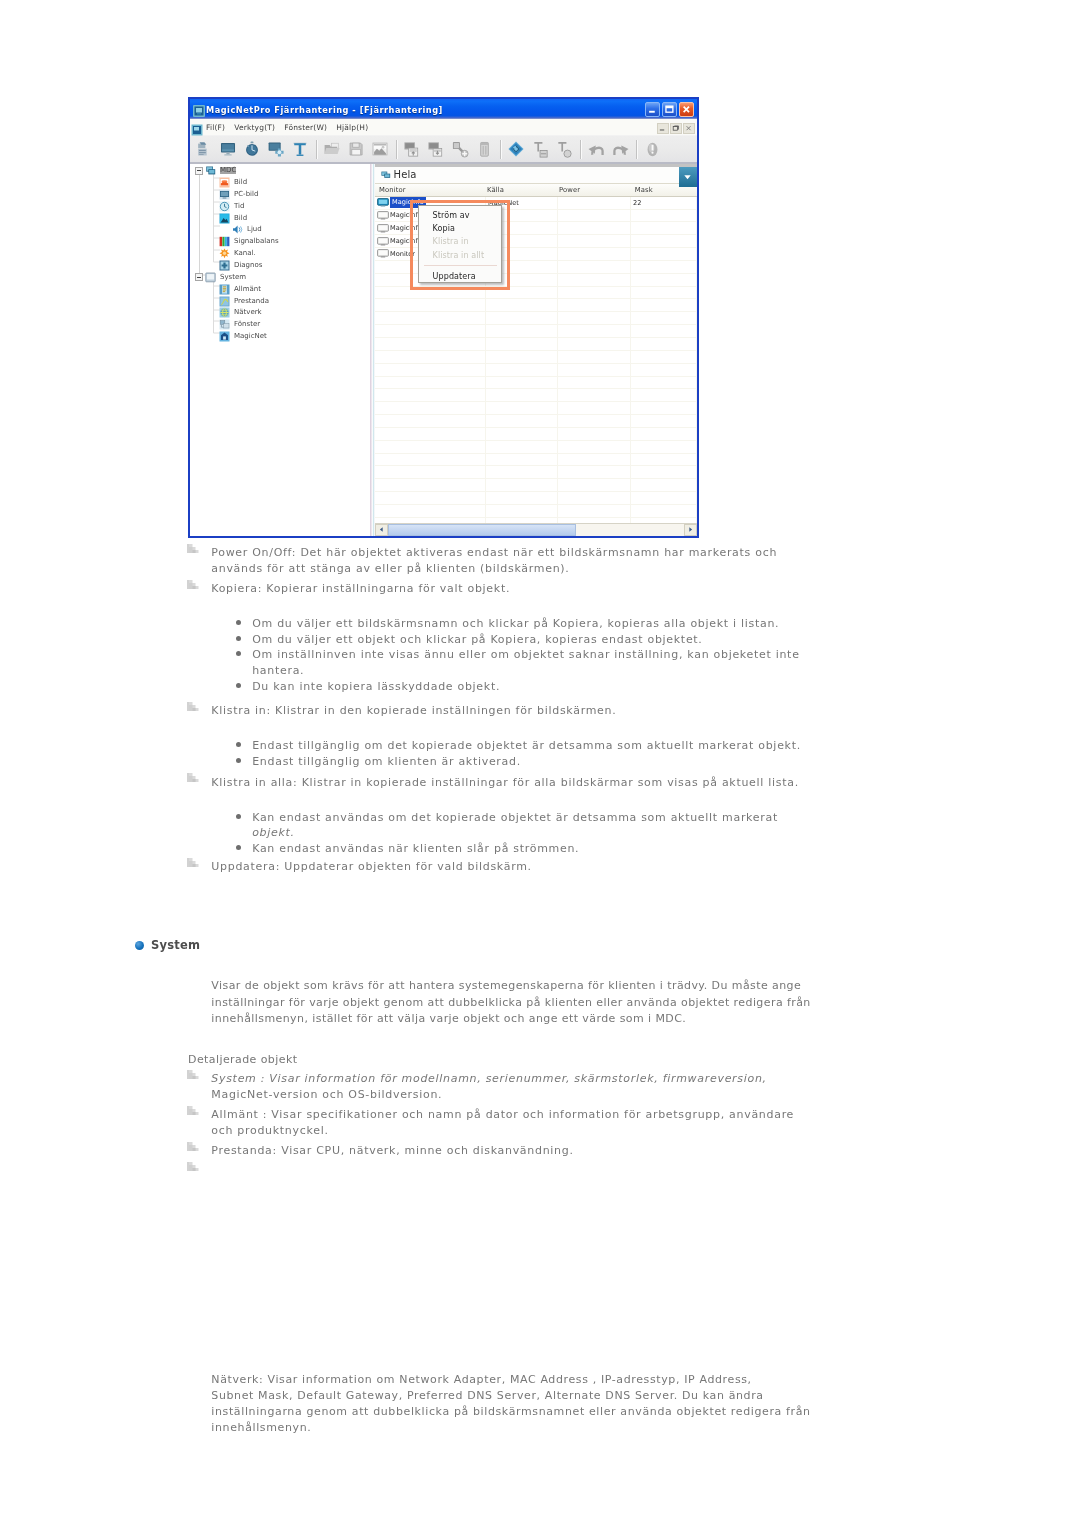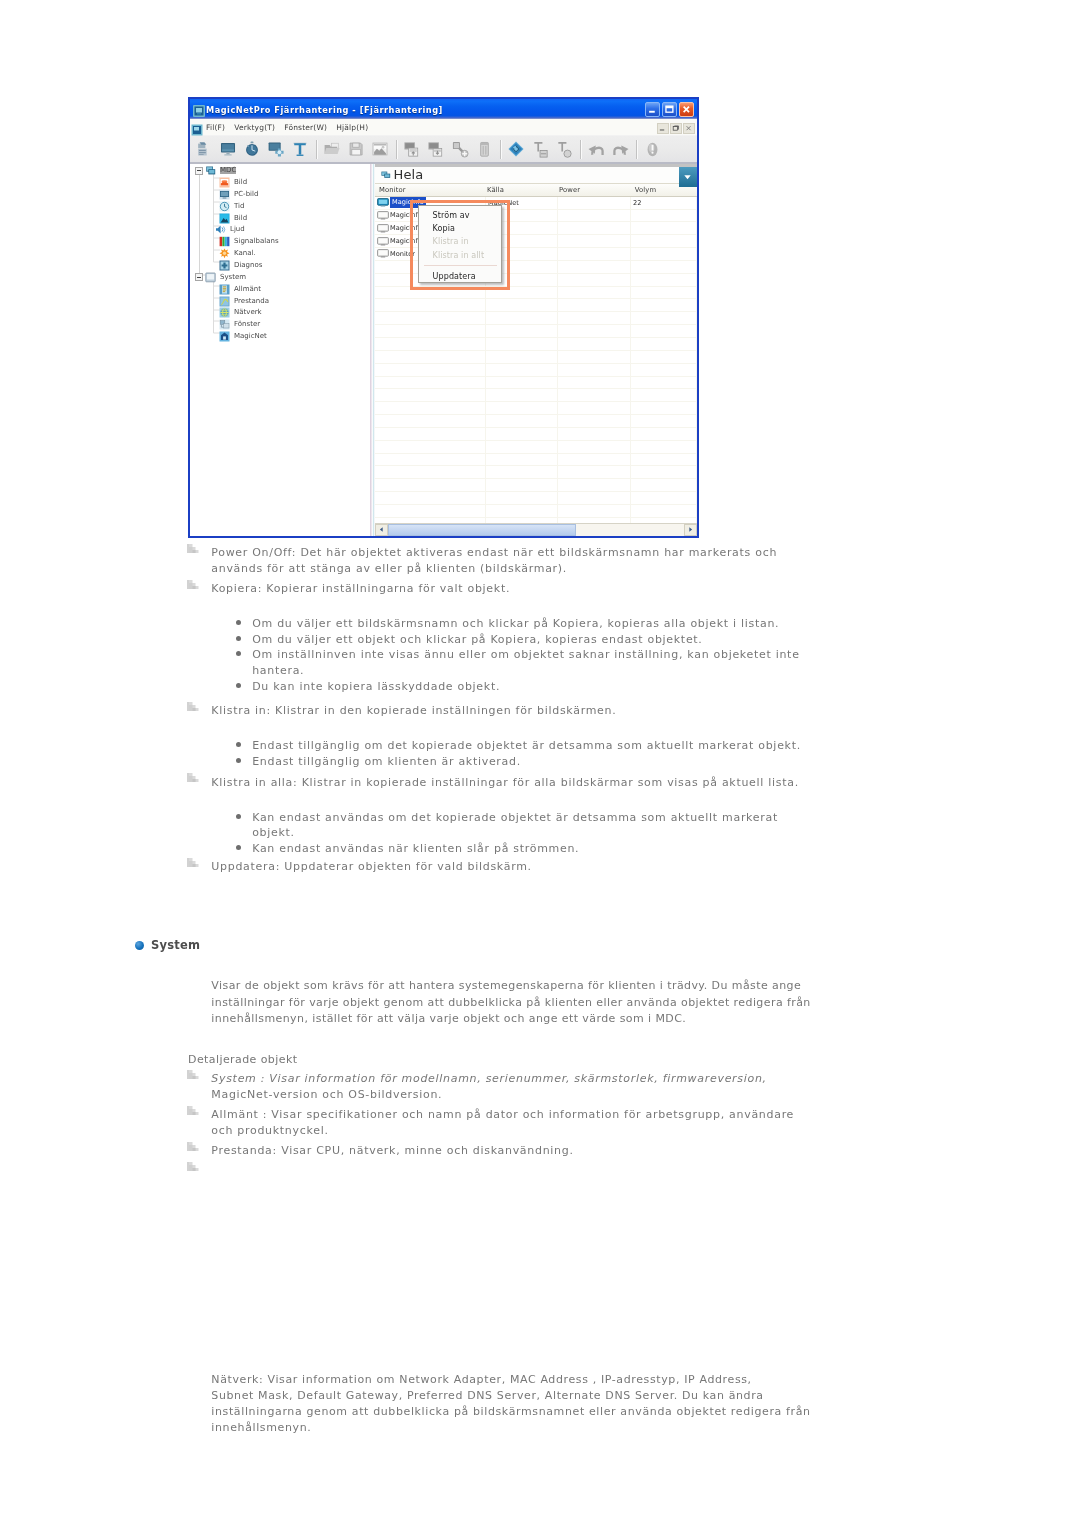--- a/index.html
+++ b/index.html
@@ -59,21 +59,21 @@
   .tree{position:relative;}
   .splitter{position:absolute;left:180px;top:0;width:5px;height:372px;z-index:3;
       background:linear-gradient(to right,#e0d4e1 0px,#ded2df 1.3px,#fdfafc 1.7px,#f6fbfc 2.6px,
                  #d3e8ee 3.1px,#cfe6ec 4.1px,#fdfbfb 4.6px);}
   .filterbar{height:19.7px;flex:0 0 19.7px;background:#fdfdfc;border-bottom:1px solid #dedbcd;display:flex;
       align-items:center;padding-left:5.6px;position:relative;box-sizing:border-box;
       border-top:3px solid #c3c3c3;}
   .filterbar .fi{width:10px;height:10px;margin-right:3px;display:flex;align-items:center;
       justify-content:center;overflow:hidden;flex:0 0 auto;}
   .filterbar .fi svg{display:block;}
-  .filterbar .flabel{font-size:13px;color:#2f2f2f;letter-spacing:.1px;line-height:1;}
+  .filterbar .flabel{font-size:10px;color:#2f2f2f;letter-spacing:.1px;line-height:1;}
   .dropbtn{position:absolute;right:0;top:0;width:18.2px;height:19.7px;
       background:linear-gradient(to bottom,#4d9bbf,#1e6d93);display:flex;align-items:center;justify-content:center;}
   .colhead{height:13px;flex:0 0 13px;background:linear-gradient(to bottom,#fdfdfb,#f3f2ea 60%,#ecead f);
       background:linear-gradient(to bottom,#fdfdfb,#f2f1e8);
       border-bottom:1px solid #d2cfc1;display:flex;align-items:center;box-sizing:border-box;}
   .colhead div{font-size:6.8px;color:#3a3a3a;box-sizing:border-box;white-space:nowrap;letter-spacing:.1px;}
 
   .grid{flex:1;position:relative;background:#fff;overflow:hidden;transform:translate3d(0,0,0);}
   .gridrow{height:12.85px;display:flex;align-items:center;border-bottom:1px solid #f6f5ed;
       position:relative;box-sizing:border-box;}
@@ -394,21 +394,21 @@
           <div class="tnode" style="padding-left:29px;">
             <span class="ticon">
               <svg viewBox="0 0 11 11" width="11" height="11">
                 <rect x="0.5" y="0.5" width="10" height="10" fill="#1fa5d8"></rect>
                 <rect x="1.2" y="1.2" width="8.6" height="8.6" fill="#29bbe8"></rect>
                 <path d="M1.6 9.4 L4.6 5 L6.4 7 L7.6 5.8 L9.4 9.4 Z" fill="#16465f"></path>
               </svg>
             </span>
             <span class="tlabel">Bild</span>
           </div>
-          <div class="tnode" style="padding-left:25px;">
+          <div class="tnode" style="padding-left:42px;">
             <span class="ticon">
               <svg viewBox="0 0 11 11" width="11" height="11">
                 <path d="M1 4.2 H2.8 L5.6 1.6 V9.4 L2.8 6.8 H1 Z" fill="#2f7fb8"></path>
                 <path d="M7 3.4 Q8.8 5.5 7 7.6" stroke="#3e8fc8" stroke-width="0.9" fill="none"></path>
                 <path d="M8.6 2.4 Q11 5.5 8.6 8.6" stroke="#6fb0d8" stroke-width="0.9" fill="none"></path>
               </svg>
             </span>
             <span class="tlabel">Ljud</span>
           </div>
           <div class="tnode" style="padding-left:29px;">
@@ -523,21 +523,21 @@
             <svg viewBox="0 0 12 12" width="11" height="11">
                 <path d="M2.5 4.5 H9.5 L6 9 Z" fill="#ffffff"></path>
               </svg>
           </span>
         </div>
 
         <div class="colhead" id="colhead">
             <div style="width:111px;padding-left:4.1px">Monitor</div>
             <div style="width:72px;padding-left:1.1px">Källa</div>
             <div style="width:73px;padding-left:1.1px">Power</div>
-            <div style="width:66px;padding-left:3.8px">Volym</div>
+            <div style="width:66px;padding-left:3.8px">Mask</div>
           </div>
         <div class="grid" id="grid">
             <div class="gridrow">
               <div class="c" style="width:111px">
                 <span class="mon-ico"><svg viewBox="0 0 12 9" width="12" height="9">
                     <rect x="0.6" y="0.6" width="10.8" height="6.6" rx="0.8" fill="#1f8fc2" stroke="#14607f" stroke-width="0.9"></rect>
                     <rect x="1.8" y="1.7" width="8.4" height="4.2" fill="#7fd3ef"></rect>
                     <path d="M4.2 7.2 H7.8 L8.4 8.6 H3.6 Z" fill="#6d9cb0"></path>
                   </svg></span>
                 <span class="selname">MagicInfo</span>
@@ -791,21 +791,21 @@
     <div id="content-list" style="position:absolute;left:0;top:0;width:1080px;">
         <div class="rowicon" style="left:187px;top:544px;">
           <svg class="flagico" viewBox="0 0 23 18" width="11.5" height="9">
             <path d="M0 0 H4 V18 H0 Z" fill="#d2d2d2"></path>
             <path d="M4 0 H11 V6 H17 V12 H23 V18 H4 Z" fill="#dadada"></path>
             <path d="M4 6 H11 V12 H17 V18 H4 Z" fill="#d0d0d0"></path>
             <path d="M11 12 H17 V18 H11 Z" fill="#c6c6c6"></path>
           </svg>
         </div>
         <div class="txt rowtext" style="left:211.3px;top:545.4px;">Power On/Off: Det här objektet aktiveras endast när ett bildskärmsnamn har markerats och</div>
-        <div class="txt rowtext" style="left:211.3px;top:561.1px;">används för att stänga av eller på klienten (bildskärmar).</div>
+        <div class="txt rowtext" style="left:211.3px;top:561.1px;">används för att stänga av eller på klienten (bildskärmen).</div>
         <div class="rowicon" style="left:187px;top:579.5px;">
           <svg class="flagico" viewBox="0 0 23 18" width="11.5" height="9">
             <path d="M0 0 H4 V18 H0 Z" fill="#d2d2d2"></path>
             <path d="M4 0 H11 V6 H17 V12 H23 V18 H4 Z" fill="#dadada"></path>
             <path d="M4 6 H11 V12 H17 V18 H4 Z" fill="#d0d0d0"></path>
             <path d="M11 12 H17 V18 H11 Z" fill="#c6c6c6"></path>
           </svg>
         </div>
         <div class="txt rowtext" style="left:211.3px;top:580.9px;">Kopiera: Kopierar inställningarna för valt objekt.</div>
         <div class="rowicon" style="left:236.3px;top:620px;">
@@ -848,21 +848,21 @@
             <path d="M4 0 H11 V6 H17 V12 H23 V18 H4 Z" fill="#dadada"></path>
             <path d="M4 6 H11 V12 H17 V18 H4 Z" fill="#d0d0d0"></path>
             <path d="M11 12 H17 V18 H11 Z" fill="#c6c6c6"></path>
           </svg>
         </div>
         <div class="txt rowtext" style="left:211.3px;top:774.6px;">Klistra in alla: Klistrar in kopierade inställningar för alla bildskärmar som visas på aktuell lista.</div>
         <div class="rowicon" style="left:236.3px;top:813.7px;">
           <span class="dotico"></span>
         </div>
         <div class="txt rowtext" style="left:252.2px;top:809.6px;">Kan endast användas om det kopierade objektet är detsamma som aktuellt markerat</div>
-        <div class="txt rowtext" style="left:252.2px;top:825.3000000000001px;">objekt.</div>
+        <div class="txt rowtext" style="left:252.2px;top:825.3000000000001px;font-style:italic;">objekt.</div>
         <div class="rowicon" style="left:236.3px;top:845.1px;">
           <span class="dotico"></span>
         </div>
         <div class="txt rowtext" style="left:252.2px;top:841px;">Kan endast användas när klienten slår på strömmen.</div>
         <div class="rowicon" style="left:187px;top:858px;">
           <svg class="flagico" viewBox="0 0 23 18" width="11.5" height="9">
             <path d="M0 0 H4 V18 H0 Z" fill="#d2d2d2"></path>
             <path d="M4 0 H11 V6 H17 V12 H23 V18 H4 Z" fill="#dadada"></path>
             <path d="M4 6 H11 V12 H17 V18 H4 Z" fill="#d0d0d0"></path>
             <path d="M11 12 H17 V18 H11 Z" fill="#c6c6c6"></path>

